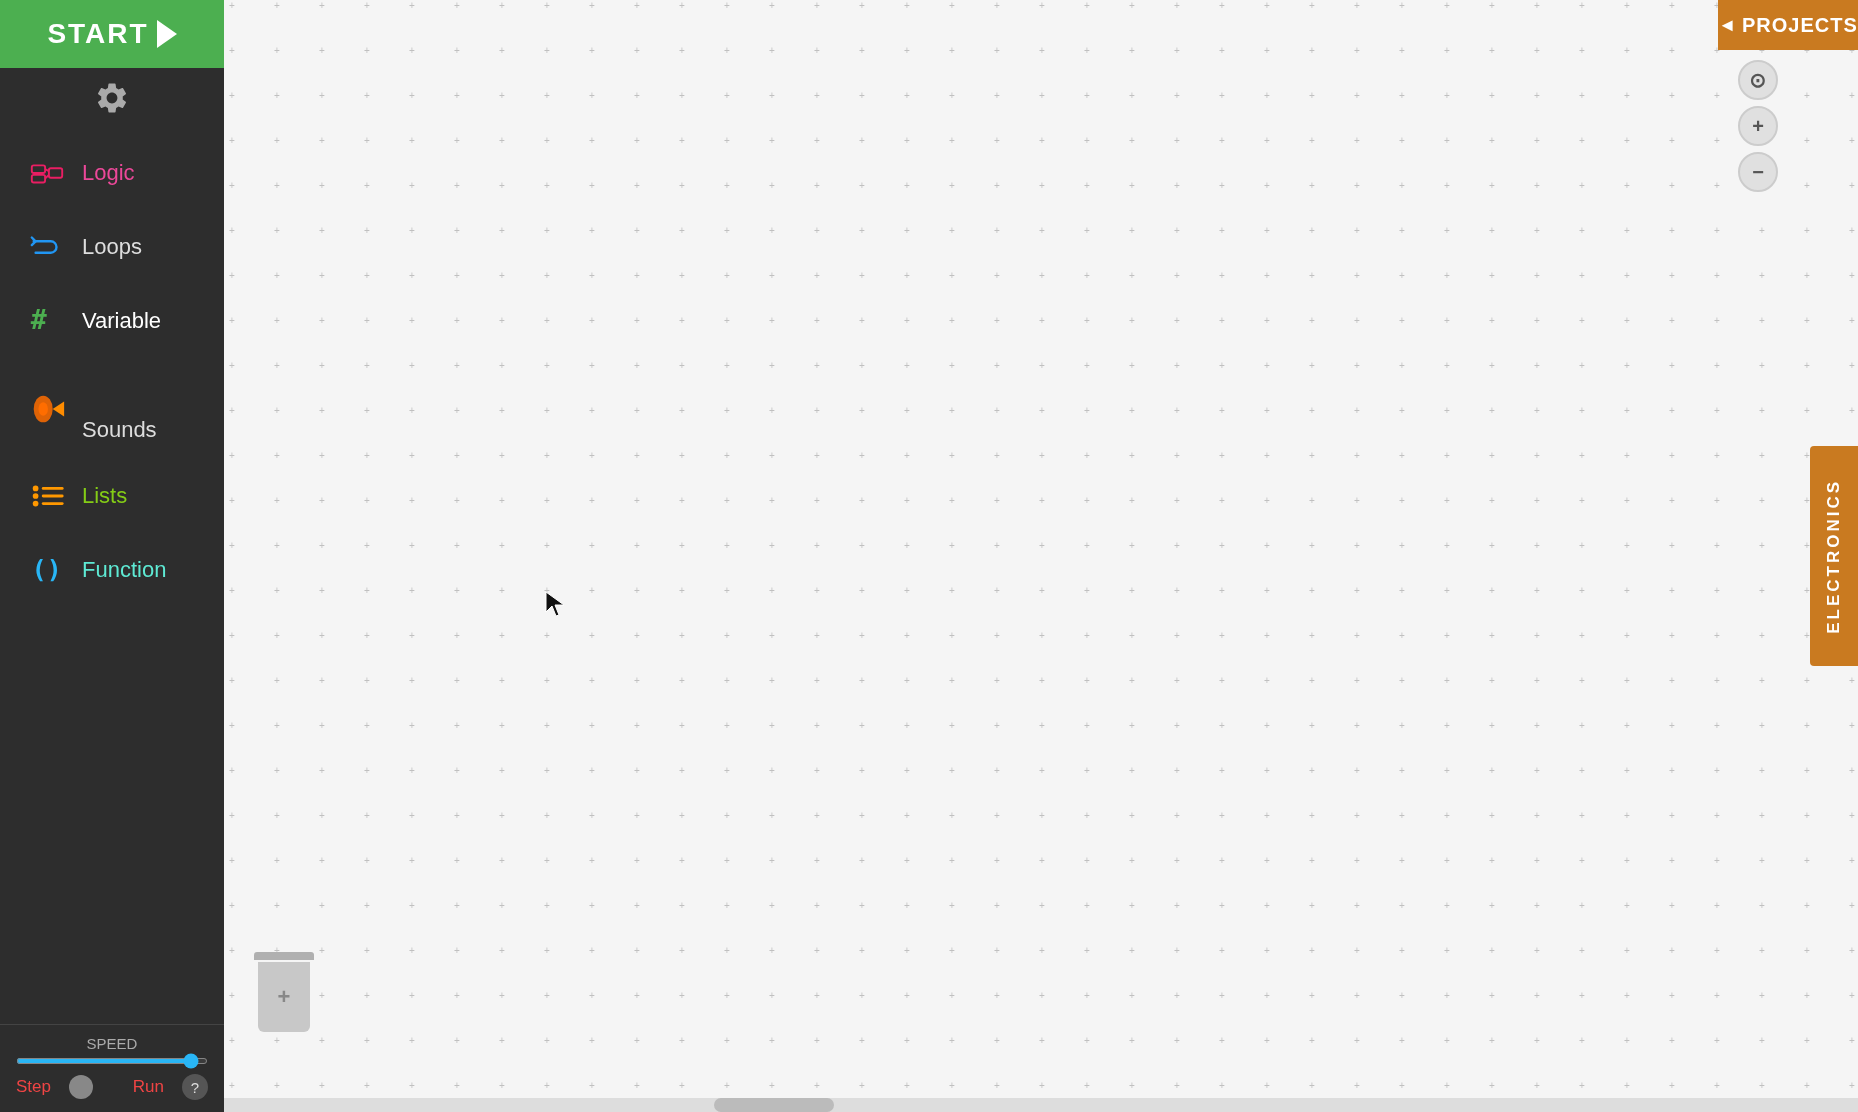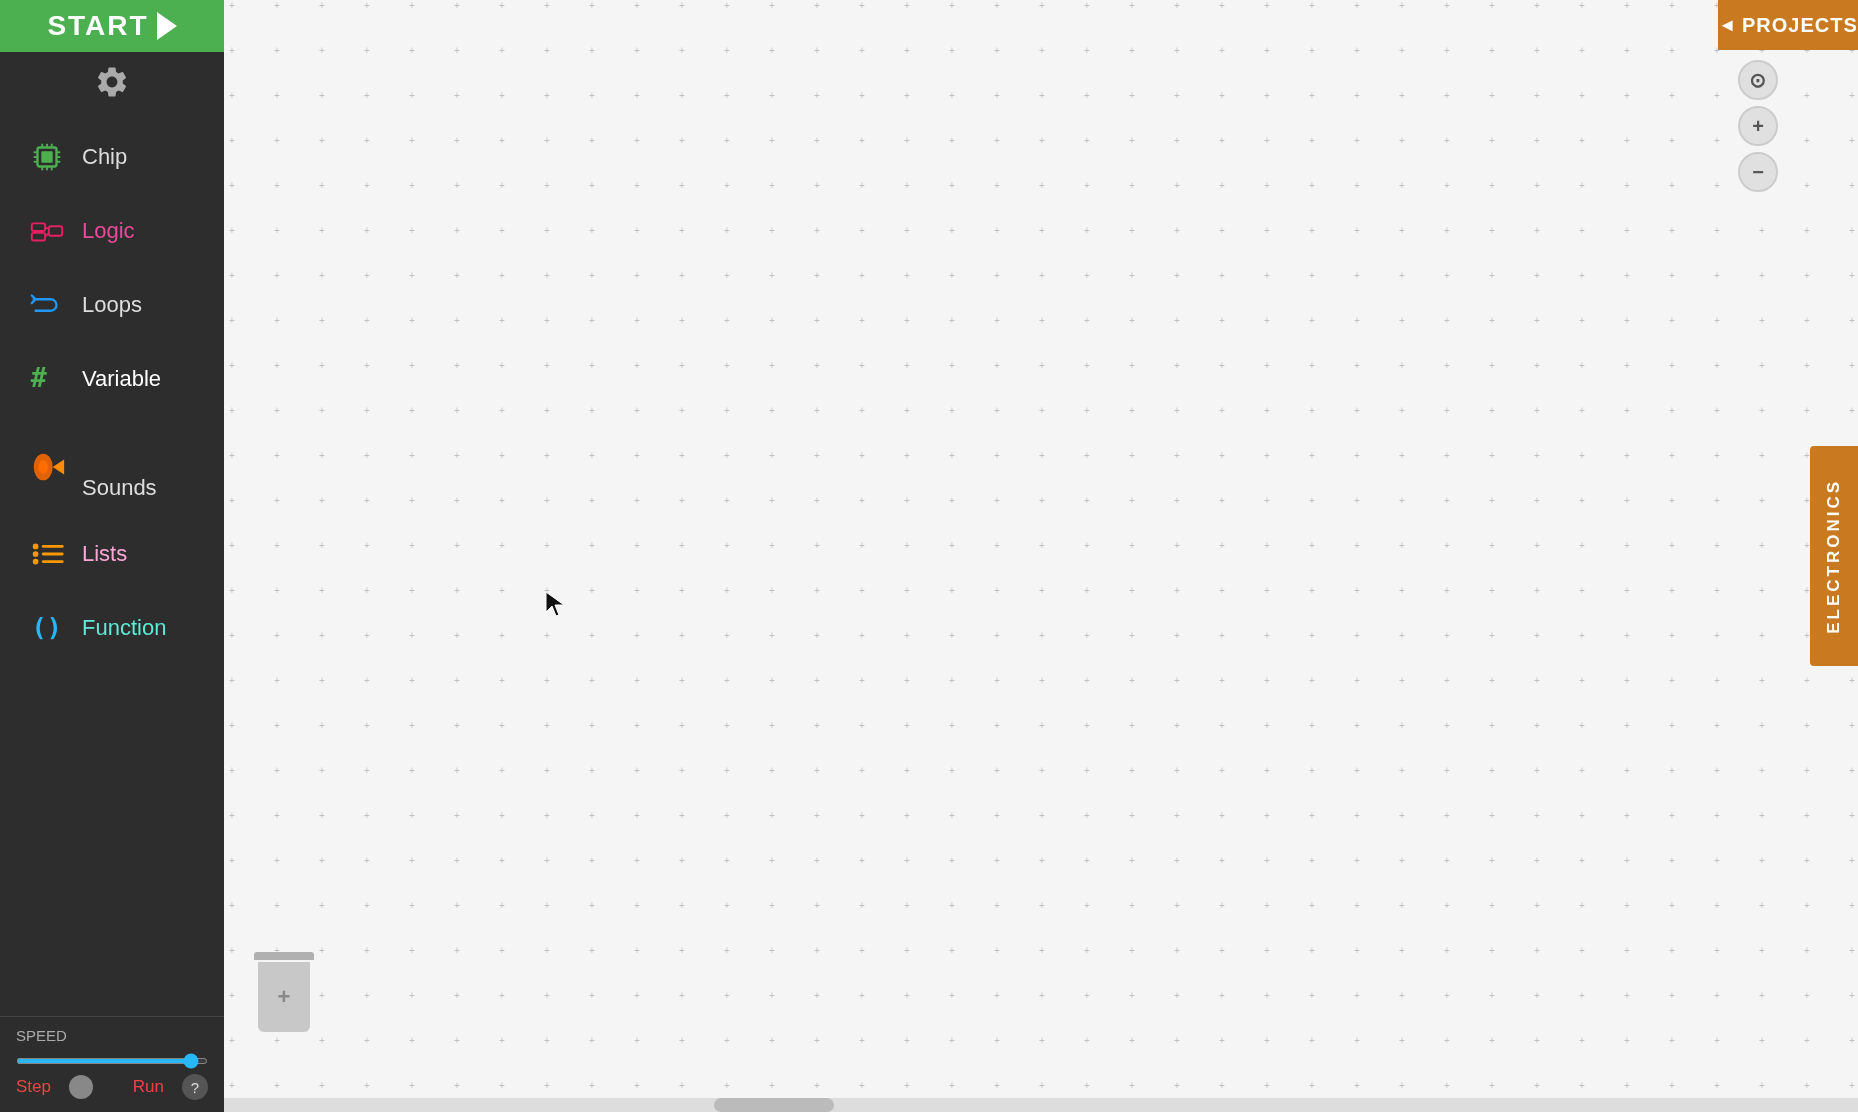--- a/index.html
+++ b/index.html
@@ -15,21 +15,21 @@
       position: relative;
       z-index: 10;
     }
 
     #start-btn {
       background: #4caf50;
       color: #fff;
       font-size: 28px;
       font-weight: bold;
       letter-spacing: 2px;
-      height: 52px;
+      height: 68px;
       display: flex;
       align-items: center;
       justify-content: center;
       cursor: pointer;
       user-select: none;
       gap: 8px;
     }
     #start-btn .play-icon {
       width: 0;
       height: 0;
@@ -73,21 +73,22 @@
     }
 
     
     #bottom-bar {
       padding: 10px 16px 12px;
       border-top: 1px solid #444;
     }
     #speed-label {
       color: #aaa;
       font-size: 15px;
-      margin-bottom: 14px;
+      text-align: center;
+      margin-bottom: 6px;
     }
     #speed-slider-row {
       display: flex;
       align-items: center;
       margin-bottom: 10px;
     }
     #speed-slider {
       width: 100%;
       accent-color: #4caf50;
       height: 6px;
@@ -274,41 +275,20 @@
                l1.92,3.32c0.12,0.22,0.37,0.29,0.59,0.22l2.39-0.96c0.5,0.38,1.03,0.7,1.62,0.94
                l0.36,2.54c0.05,0.24,0.24,0.41,0.48,0.41h3.84c0.24,0,0.44-0.17,0.47-0.41
                l0.36-2.54c0.59-0.24,1.13-0.56,1.62-0.94l2.39,0.96c0.22,0.08,0.47,0,0.59-0.22
                l1.92-3.32c0.12-0.22,0.07-0.47-0.12-0.61L19.14,12.94z
                M12,15.6c-1.98,0-3.6-1.62-3.6-3.6s1.62-3.6,3.6-3.6s3.6,1.62,3.6,3.6S13.98,15.6,12,15.6z"></path>
     </svg>
   </div>
 
   <div class="nav-items">
 
-    <div class="nav-item">
-      <div class="icon-wrap">
-        <svg width="38" height="38" viewBox="0 0 40 40">
-          <rect x="10" y="10" width="20" height="20" rx="2" fill="none" stroke="#4caf50" stroke-width="2.5"></rect>
-          <rect x="14" y="14" width="12" height="12" rx="1" fill="#4caf50"></rect>
-          <line x1="6" y1="15" x2="10" y2="15" stroke="#4caf50" stroke-width="2"></line>
-          <line x1="6" y1="20" x2="10" y2="20" stroke="#4caf50" stroke-width="2"></line>
-          <line x1="6" y1="25" x2="10" y2="25" stroke="#4caf50" stroke-width="2"></line>
-          <line x1="30" y1="15" x2="34" y2="15" stroke="#4caf50" stroke-width="2"></line>
-          <line x1="30" y1="20" x2="34" y2="20" stroke="#4caf50" stroke-width="2"></line>
-          <line x1="30" y1="25" x2="34" y2="25" stroke="#4caf50" stroke-width="2"></line>
-          <line x1="15" y1="6" x2="15" y2="10" stroke="#4caf50" stroke-width="2"></line>
-          <line x1="20" y1="6" x2="20" y2="10" stroke="#4caf50" stroke-width="2"></line>
-          <line x1="25" y1="6" x2="25" y2="10" stroke="#4caf50" stroke-width="2"></line>
-          <line x1="15" y1="30" x2="15" y2="34" stroke="#4caf50" stroke-width="2"></line>
-          <line x1="20" y1="30" x2="20" y2="34" stroke="#4caf50" stroke-width="2"></line>
-          <line x1="25" y1="30" x2="25" y2="34" stroke="#4caf50" stroke-width="2"></line>
-        </svg>
-      </div>
-      <span style="color:#ddd;">Chip</span>
-    </div>
 
     <div class="nav-item">
       <div class="icon-wrap">
         <svg width="38" height="38" viewBox="0 0 40 40">
           <rect x="4" y="12" width="14" height="8" rx="2" fill="none" stroke="#e91e63" stroke-width="2"></rect>
           <rect x="4" y="22" width="14" height="8" rx="2" fill="none" stroke="#e91e63" stroke-width="2"></rect>
           <rect x="22" y="15" width="14" height="10" rx="2" fill="none" stroke="#e91e63" stroke-width="2"></rect>
           <line x1="18" y1="16" x2="22" y2="18" stroke="#e91e63" stroke-width="2"></line>
           <line x1="18" y1="26" x2="22" y2="22" stroke="#e91e63" stroke-width="2"></line>
         </svg>
@@ -350,21 +330,21 @@
       <div class="icon-wrap">
         <svg width="38" height="38" viewBox="0 0 40 40">
           <line x1="16" y1="12" x2="36" y2="12" stroke="#ff9800" stroke-width="3" stroke-linecap="round"></line>
           <line x1="16" y1="20" x2="36" y2="20" stroke="#ff9800" stroke-width="3" stroke-linecap="round"></line>
           <line x1="16" y1="28" x2="36" y2="28" stroke="#ff9800" stroke-width="3" stroke-linecap="round"></line>
           <circle cx="8" cy="12" r="3" fill="#ff9800"></circle>
           <circle cx="8" cy="20" r="3" fill="#ff9800"></circle>
           <circle cx="8" cy="28" r="3" fill="#ff9800"></circle>
         </svg>
       </div>
-      <span style="color:#f9a8d4;">Lists</span>
+      <span style="color:#84cc16;">Lists</span>
     </div>
 
     <div class="nav-item">
       <div class="icon-wrap">
         <svg width="38" height="38" viewBox="0 0 40 40">
           <text x="4" y="28" font-size="26" font-weight="bold" fill="#29b6f6" font-family="monospace">()</text>
         </svg>
       </div>
       <span style="color:#5eead4;">Function</span>
     </div>

